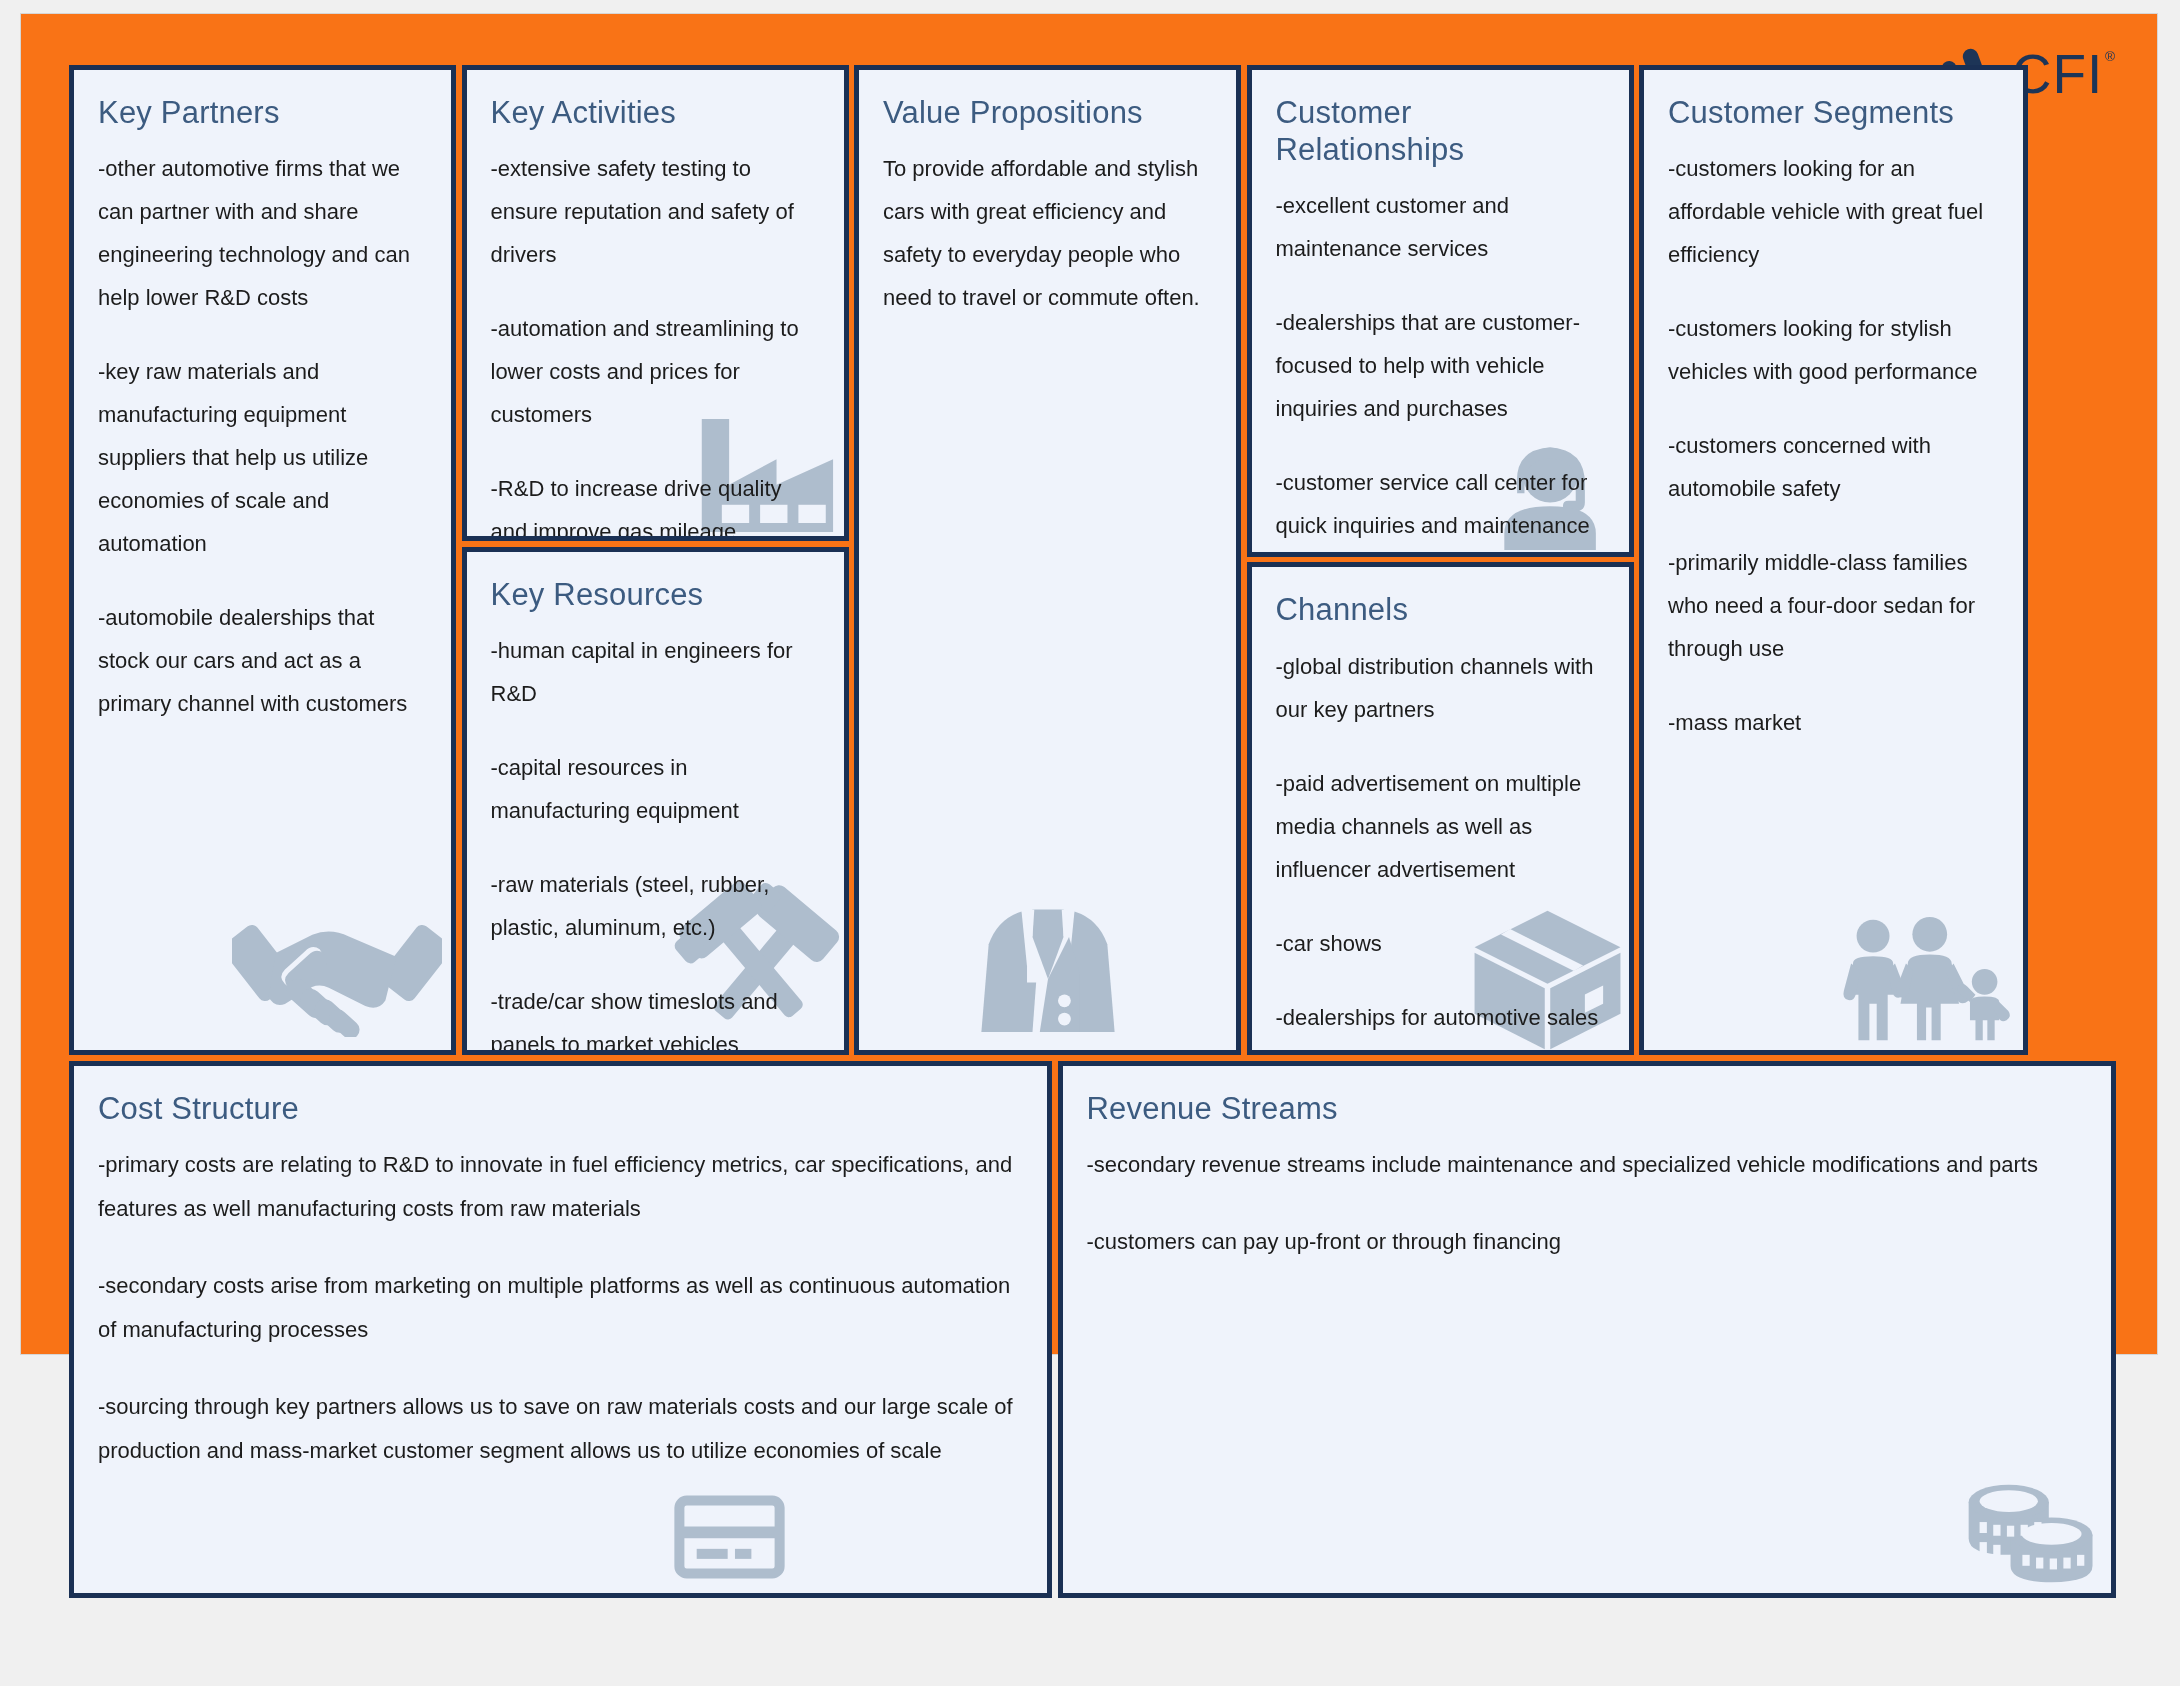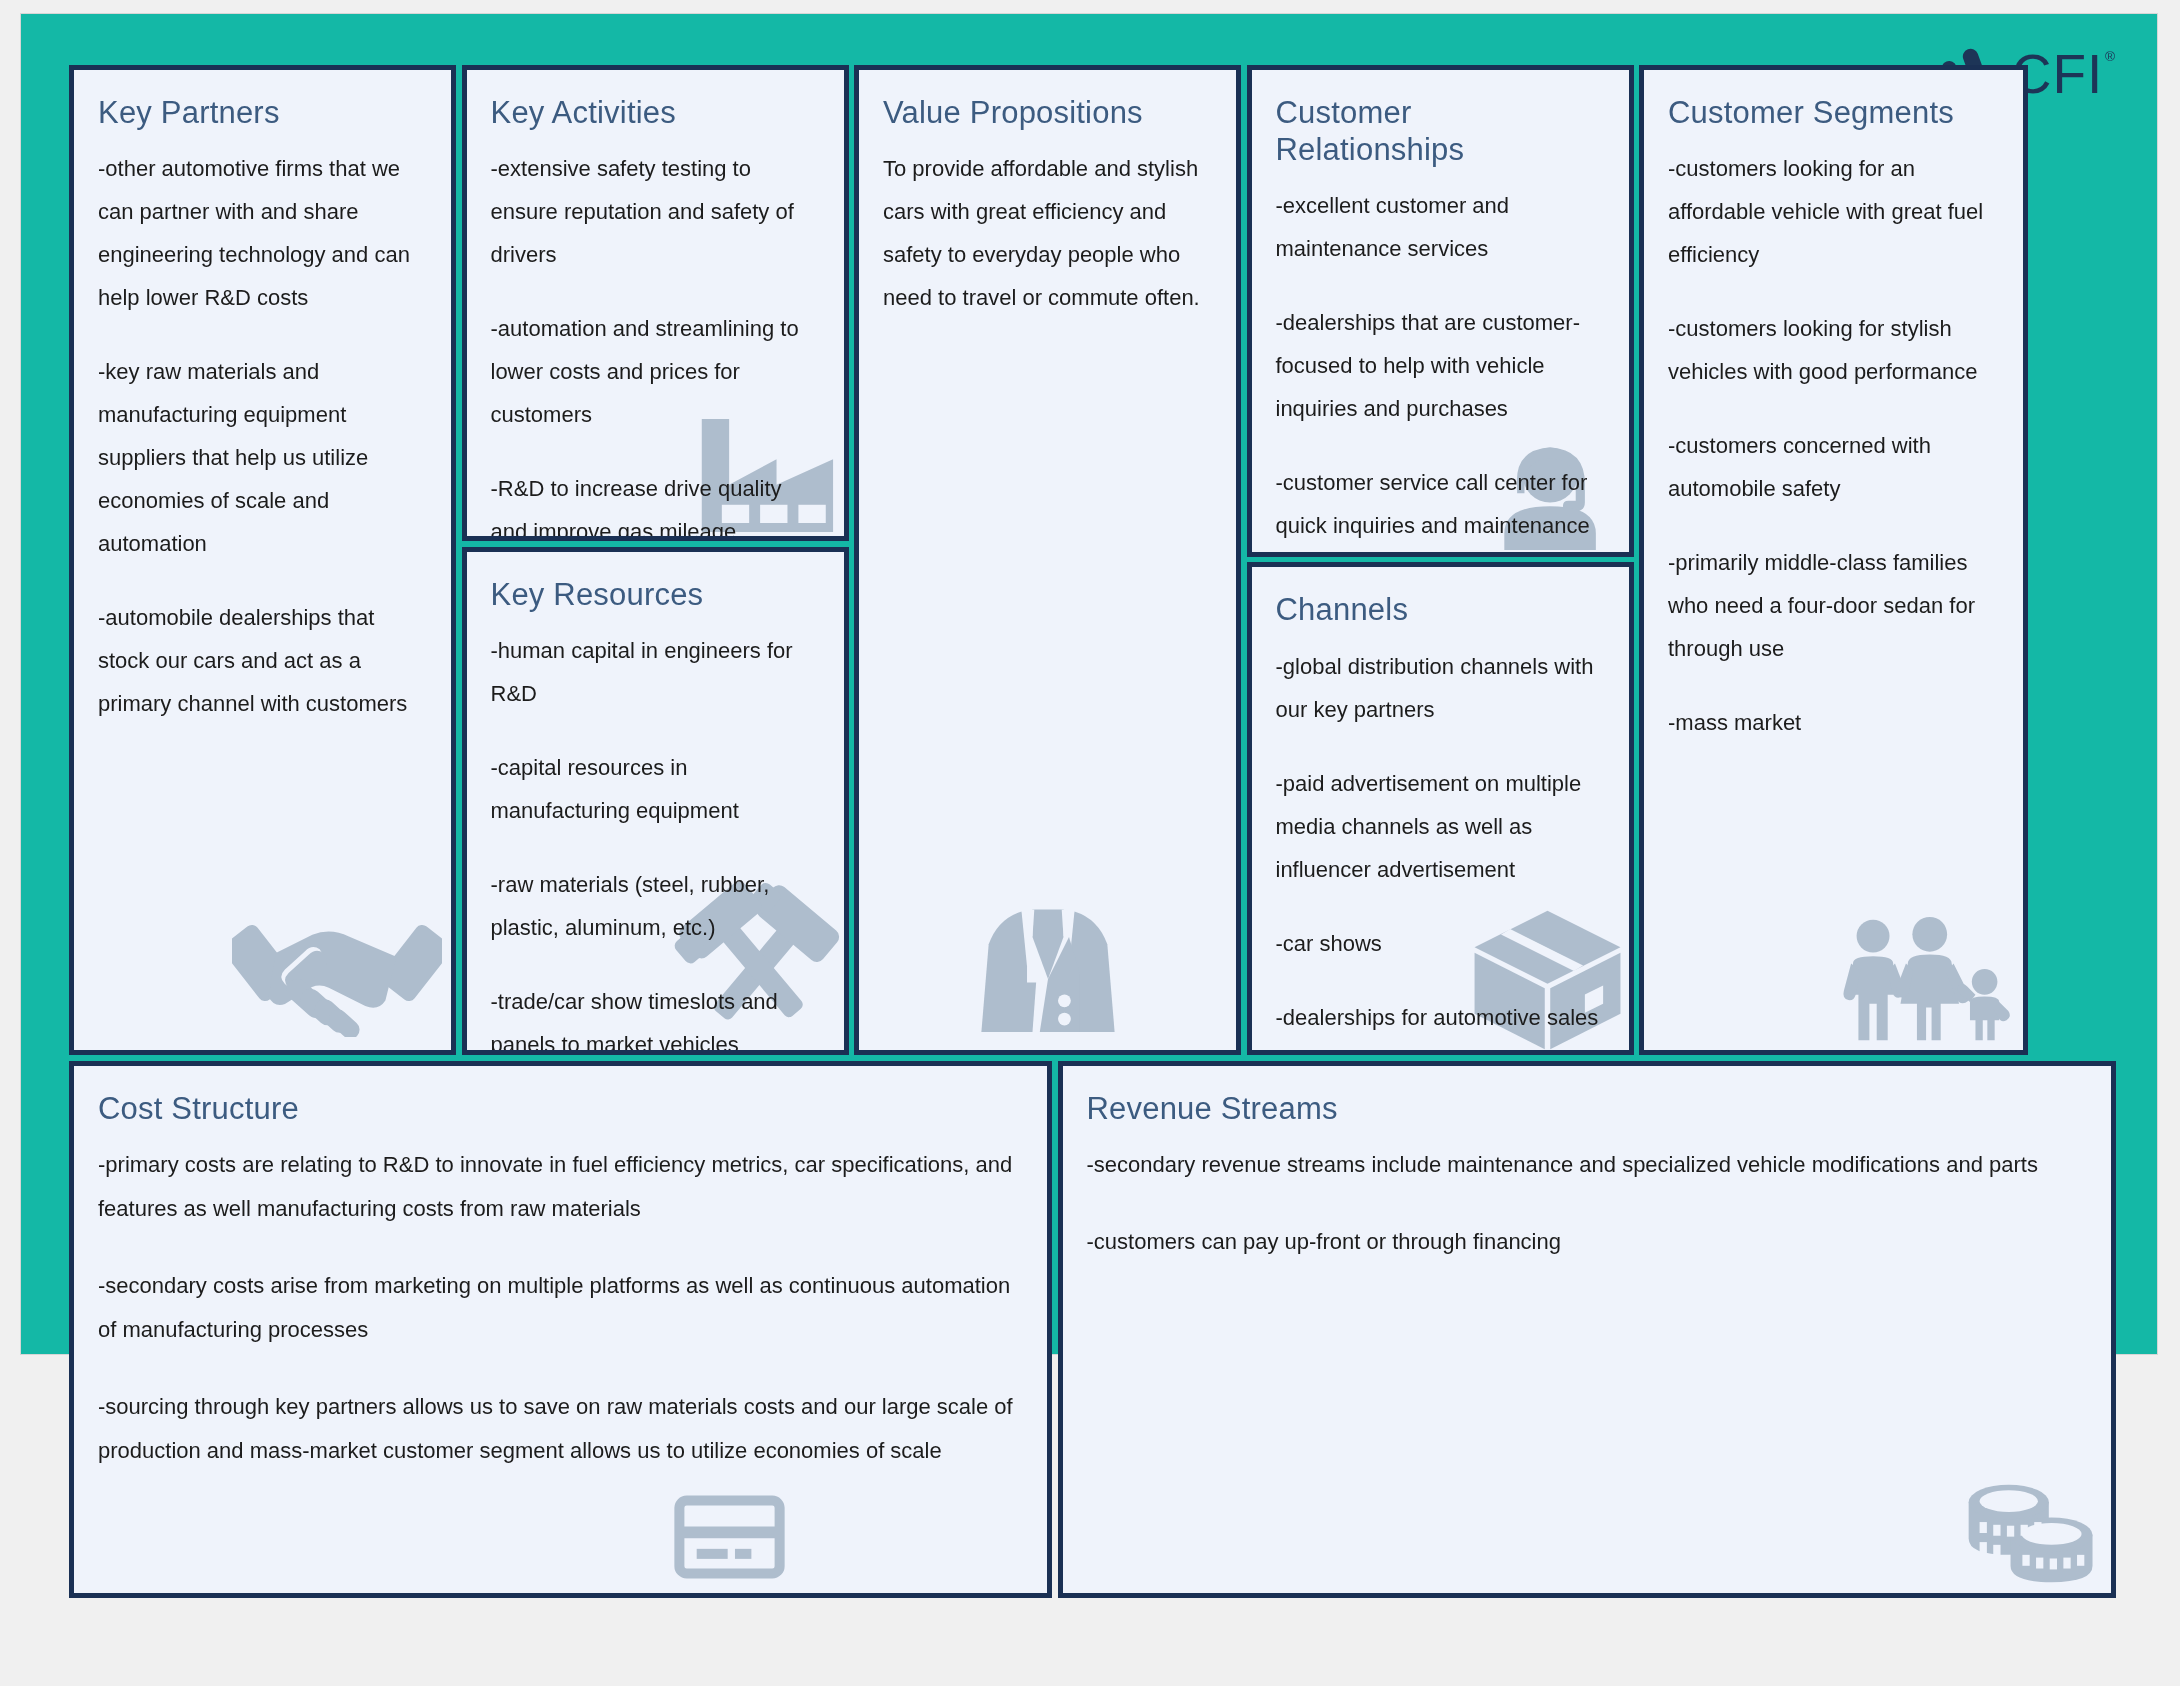--- a/index.html
+++ b/index.html
@@ -10,21 +10,21 @@
     background: #f0f0f0;
     font-family: "Liberation Sans", sans-serif;
   }
 
   #page {
     position: absolute;
     left: 20px;
     top: 12.8px;
     width: 2138px;
     height: 1342px;
-    background: #14b8a6;
+    background: #f97316;
     border: 1.8px solid #d6d6d6;
   }
 
   
   #logo {
     position: absolute;
     right: 42px;
     top: 33px;
     display: flex;
     align-items: flex-end;

